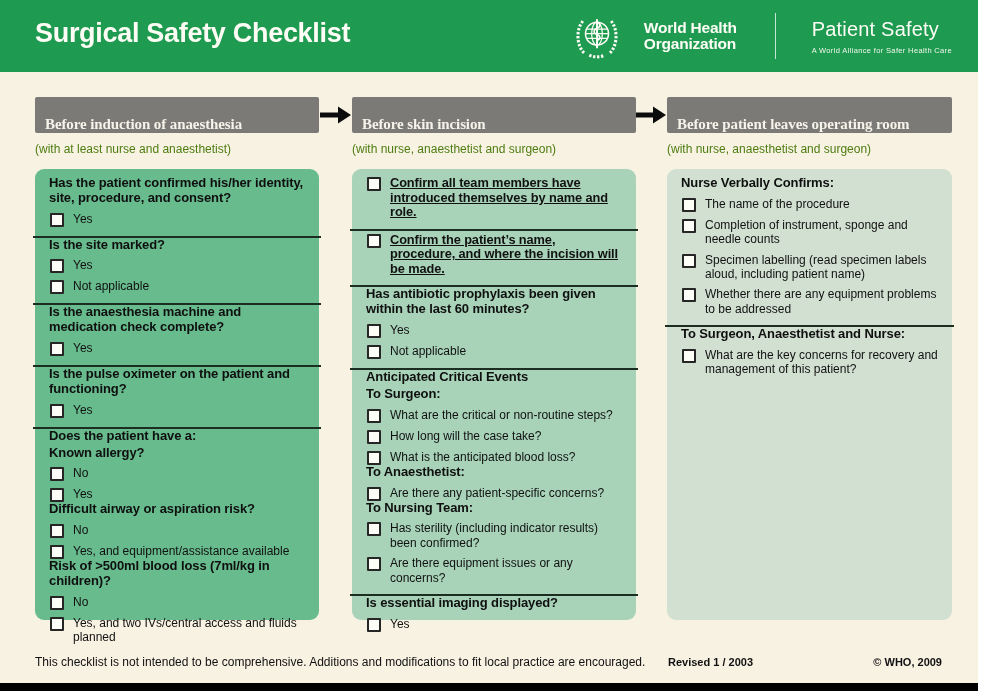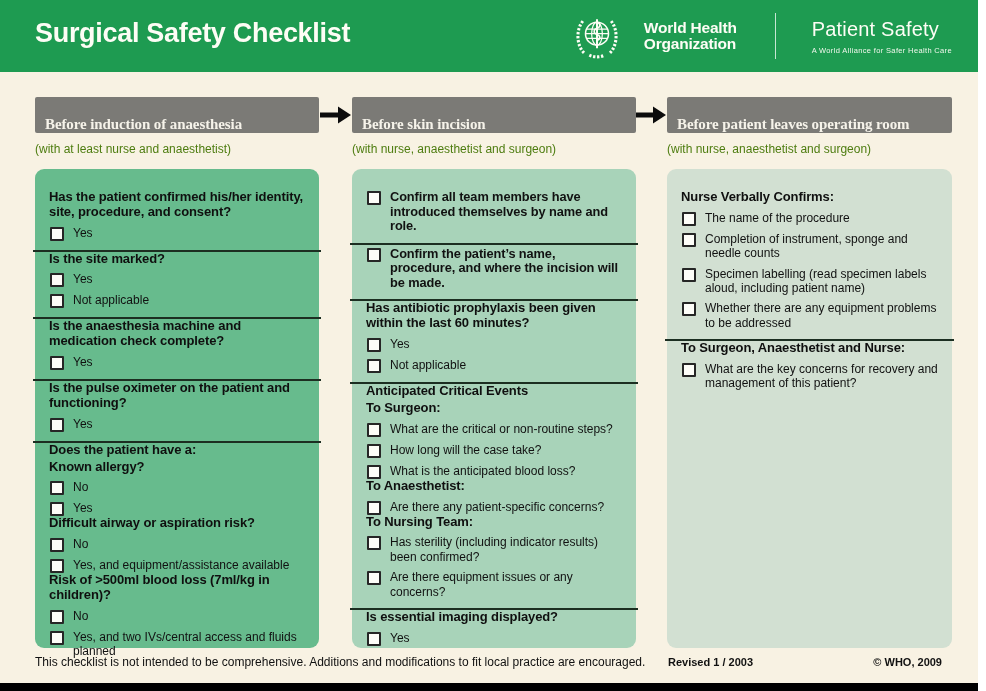--- a/index.html
+++ b/index.html
@@ -17,33 +17,33 @@
   .ps-tag{font-size:7.5px;letter-spacing:0.35px;margin-top:5px;opacity:0.95;}
 
   
   .column{position:absolute;top:97px;width:284px;}
   .col-0{left:35px;}
   .col-1{left:352px;}
   .col-2{left:667px;width:285px;}
   .colbar{height:36px;background:var(--bar-gray,#7b7a76);border-radius:2px;display:flex;align-items:flex-end;font-family:Liberation Serif, serif;}
   .colbar-label{color:#f6f3ea;font-weight:bold;font-size:15px;padding-left:10px;letter-spacing:-0.1px;white-space:nowrap;}
   .colsub{margin-top:9px;font-size:12px;color:#4d7c0f;}
-  .panel{margin-top:13px;height:443px;border-radius:9px;padding:18px 14px;background:#9c9;}
+  .panel{margin-top:13px;height:443px;border-radius:9px;padding:4px 14px;background:#9c9;}
   .arrow{position:absolute;top:106px;}
   .arrow-1{left:320px;}
   .arrow-2{left:635px;}
 
   
   .block{}
   .block:first-child{margin-top:3px;}
   .h{font-weight:bold;font-size:13px;line-height:1.14;color:#0f0f0f;letter-spacing:-0.1px;margin:0 0 2px 0;}
   .item{display:flex;align-items:flex-start;margin-top:6px;}
   .cb{flex:0 0 auto;width:10px;height:10px;background:#fdfdf8;border:2px solid #262626;border-radius:1px;margin:1px 9px 0 1px;cursor:pointer;}
   .lbl{font-size:12px;line-height:1.2;color:#111;}
-  .item.bold .lbl{font-weight:bold;font-size:12.8px;line-height:1.14;letter-spacing:-0.1px;}
+  .item.bold .lbl{font-weight:bold;font-size:12.8px;line-height:1.14;letter-spacing:-0.1px;text-decoration:underline;}
   .item.bold{margin-top:2px;}
   .divider{border-top:2px solid var(--divider-dark,#1c2e21);margin:9px -16px 0 -16px;}
 
   
   .foot-note{position:absolute;left:35px;top:655px;font-size:12px;color:#111;}
   .foot-revised{position:absolute;left:668px;top:656px;font-size:11px;font-weight:bold;color:#111;}
   .foot-copy{position:absolute;right:36px;top:656px;font-size:11px;font-weight:bold;color:#111;}
   .bottombar{position:absolute;left:0;bottom:0;width:986px;height:8px;background:var(--bottom-bar,#000);}
 </style>
 </head>

